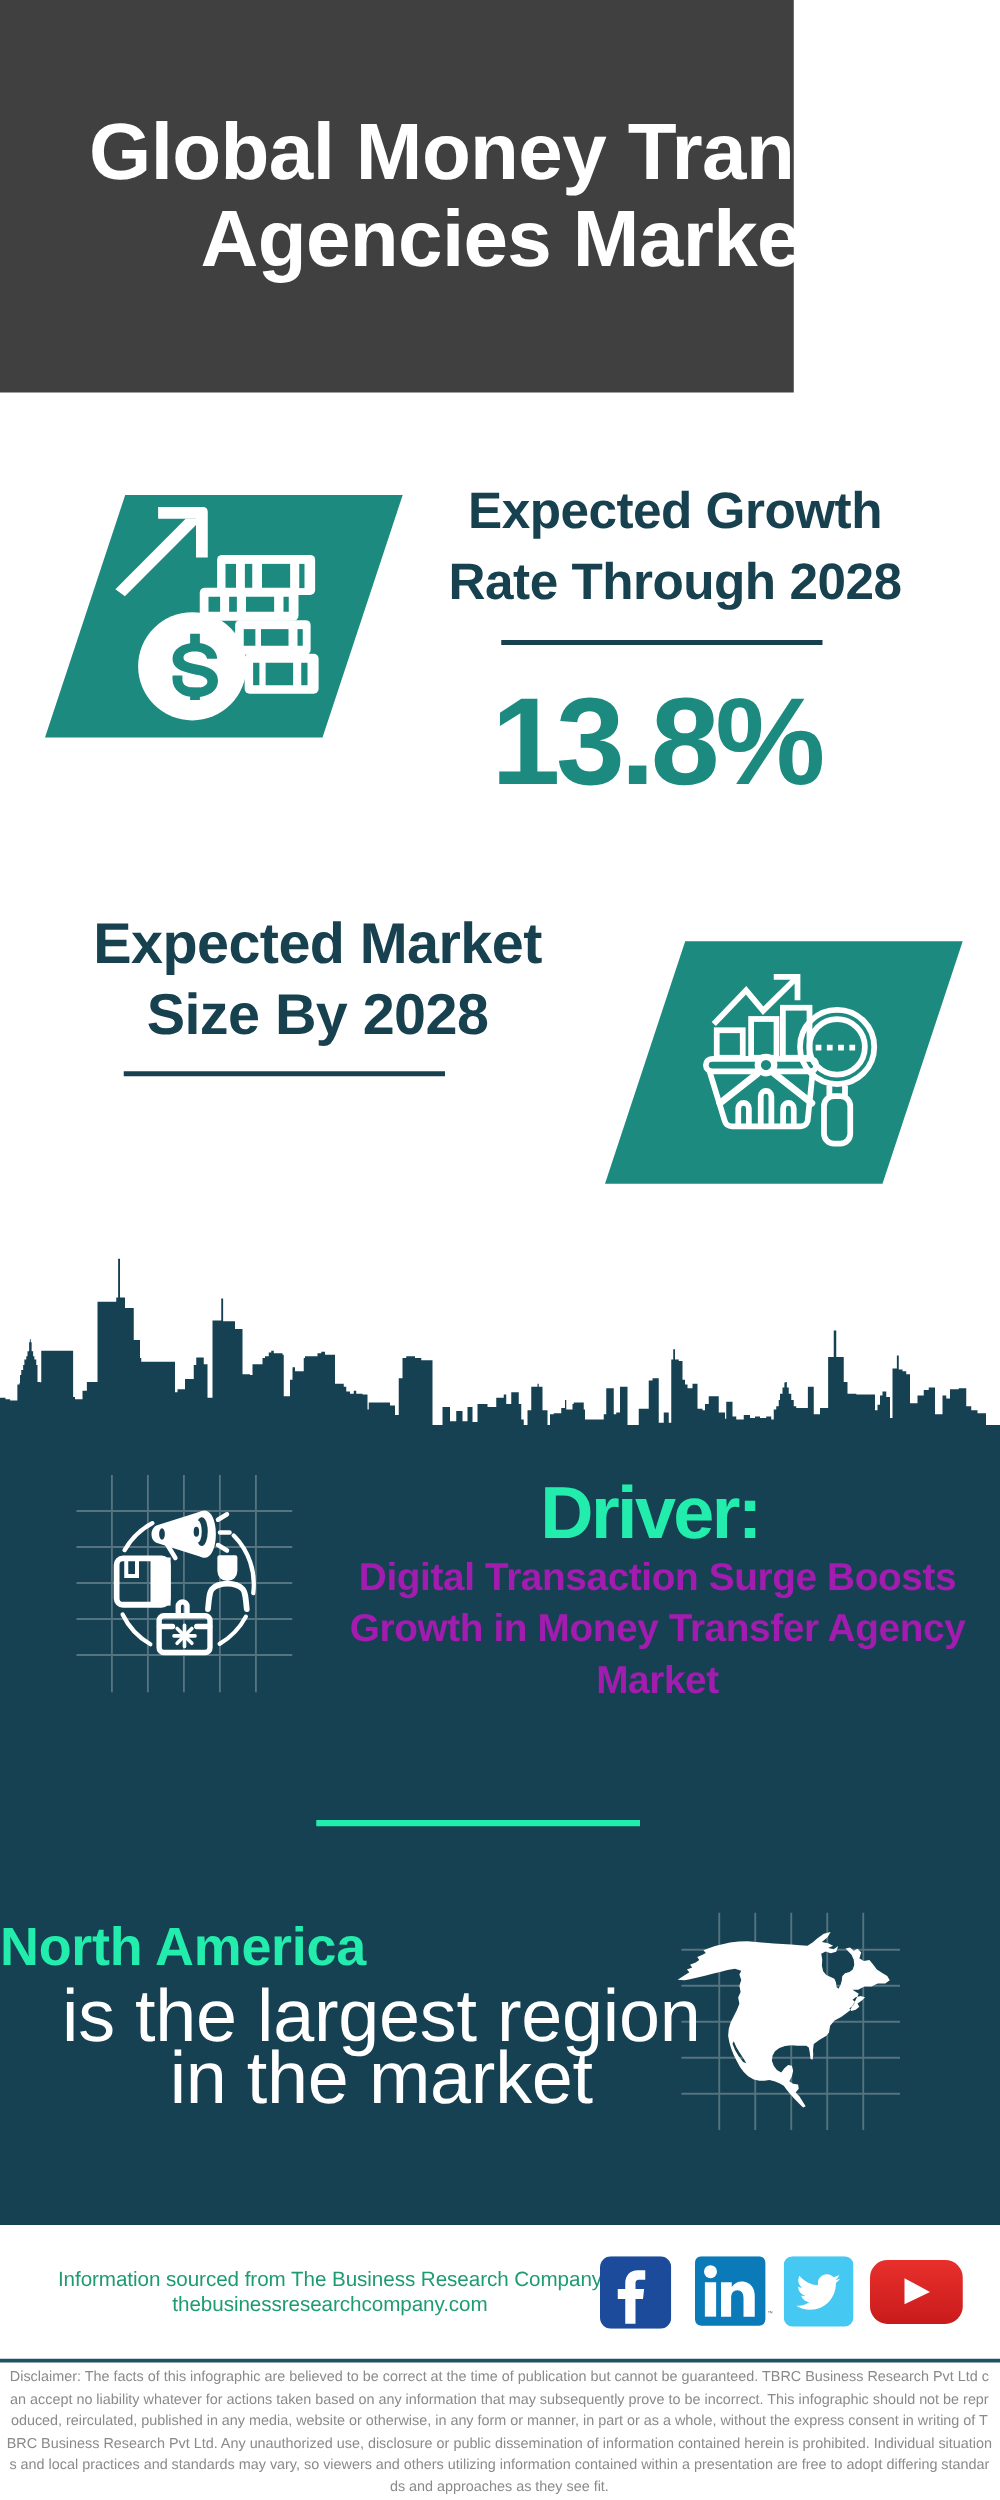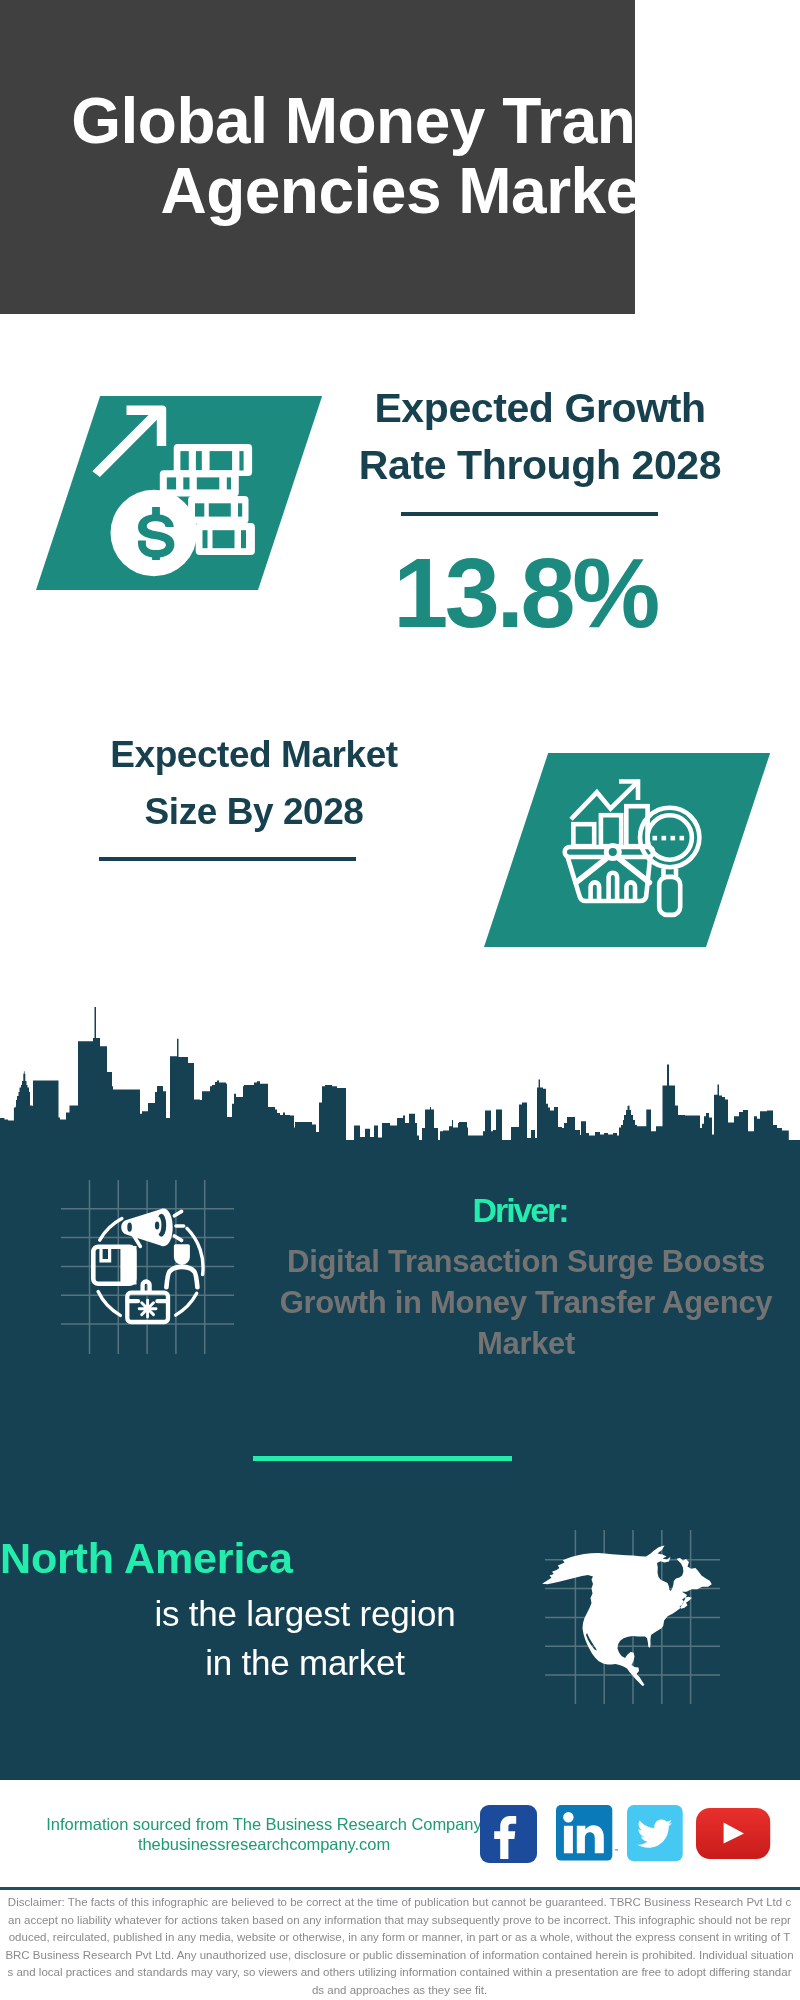--- a/index.html
+++ b/index.html
@@ -17,50 +17,50 @@
   .disclaimer{position:absolute;left:5px;top:1894px;width:789px;color:#8A8A8A;
     font-size:11.5px;line-height:17.5px;word-break:break-all;text-align:center;}
   .social{position:absolute;top:24.8px;}
 
   
   .regiongrid{position:absolute;left:545px;top:1530px;width:175px;height:174px;}
   .mapicon{position:absolute;left:538px;top:1540px;width:180px;height:170px;overflow:visible;}
   .regionname{position:absolute;left:0;top:1535px;width:601px;text-align:left;
     font-weight:bold;color:#23EDAD;font-size:43.1px;line-height:46px;letter-spacing:-0.2px;}
   .regiontext{position:absolute;left:0;top:1589px;width:610px;text-align:center;
-    color:#ffffff;font-size:35px;line-height:49.1px;letter-spacing:-0.2px;}
+    color:#ffffff;font-size:59px;line-height:49.1px;letter-spacing:-0.2px;}
 
   
   .drivergrid{position:absolute;left:61px;top:1180px;width:173px;height:174px;}
   .drivericon{position:absolute;left:88px;top:1205px;width:122px;height:125px;overflow:visible;}
   .driverhead{position:absolute;left:260px;top:1190px;width:520px;text-align:center;
-    font-weight:bold;color:#23EDAD;font-size:34px;line-height:40px;letter-spacing:-2.1px;}
+    font-weight:bold;color:#23EDAD;font-size:59px;line-height:40px;letter-spacing:-2.1px;}
   .drivertext{position:absolute;left:262px;top:1242px;width:528px;text-align:center;
-    font-weight:bold;color:#737373;font-size:31px;line-height:40.8px;letter-spacing:-0.3px;}
+    font-weight:bold;color:#a21caf;font-size:31px;line-height:40.8px;letter-spacing:-0.3px;}
   .divider{position:absolute;left:253px;top:1456px;width:259px;height:4.5px;background:#23EDAD;}
 
   
   .darkpanel{position:absolute;left:0;top:1140px;width:800px;height:640px;background:#164152;}
   .skyline{position:absolute;left:0;top:1000px;width:800px;height:160px;}
 
   
   .shape1{position:absolute;left:36px;top:396px;width:222px;height:194px;background:#1D8A80;
     transform:skewX(-18.3deg);transform-origin:bottom left;}
   .icon1{position:absolute;left:85px;top:395px;width:180px;height:170px;overflow:visible;}
   .s1title{position:absolute;left:0;top:380px;width:1080px;text-align:center;font-weight:bold;
     color:#17414F;font-size:41px;line-height:57px;letter-spacing:-0.4px;}
   .s1rule{position:absolute;left:401px;top:512px;width:257px;height:4px;background:#17414F;}
   .s1value{position:absolute;left:0;top:543px;width:1050px;text-align:center;font-weight:bold;
     color:#1D8A80;font-size:99px;line-height:100px;letter-spacing:-3.4px;}
   
   .shape2{position:absolute;left:483.5px;top:753px;width:222px;height:194px;background:#1D8A80;
     transform:skewX(-18.3deg);transform-origin:bottom left;}
   .icon2{position:absolute;left:560px;top:770px;width:125px;height:140px;overflow:visible;}
   .s2title{position:absolute;left:0;top:726px;width:508px;text-align:center;font-weight:bold;
-    color:#17414F;font-size:37px;line-height:57px;letter-spacing:-0.45px;}
+    color:#17414F;font-size:46px;line-height:57px;letter-spacing:-0.45px;}
   .s2rule{position:absolute;left:99px;top:857px;width:257px;height:4px;background:#17414F;}
   .s2value{position:absolute;left:0;top:881px;width:504px;white-space:nowrap;text-align:center;font-weight:bold;
     color:#1D8A80;font-size:78px;line-height:80px;letter-spacing:-3.2px;}
 
 </style>
 </head>
 <body>
 
 <div class="page">
   <div class="header">

